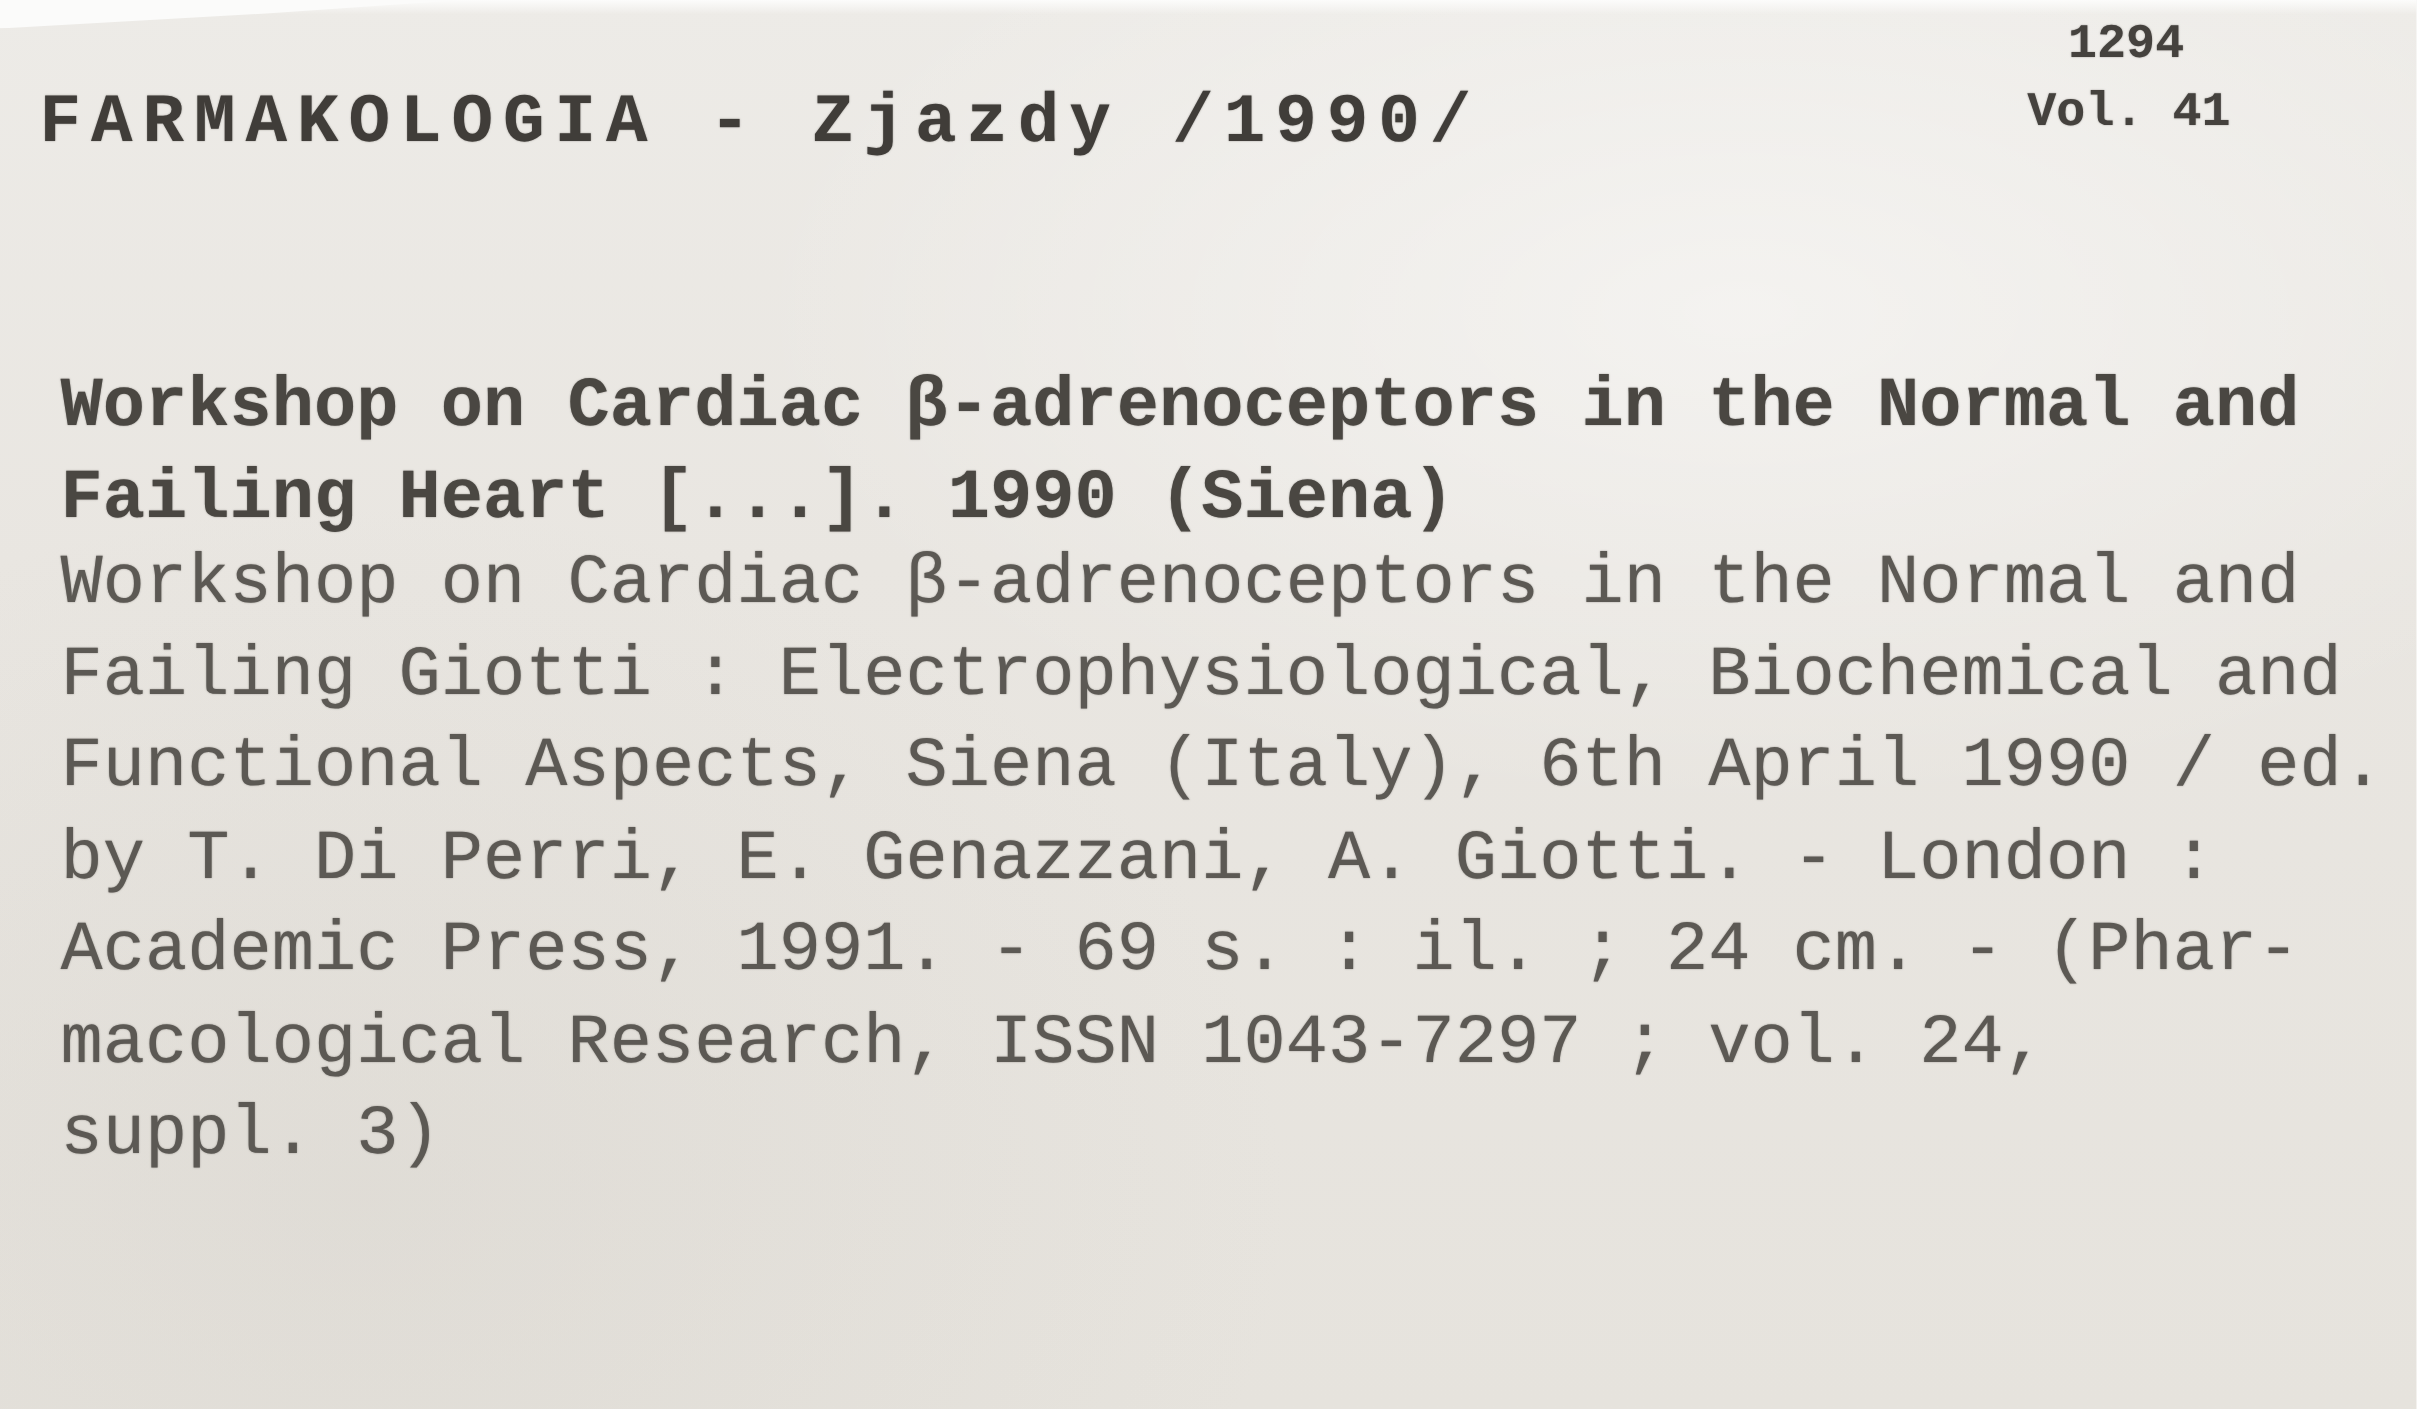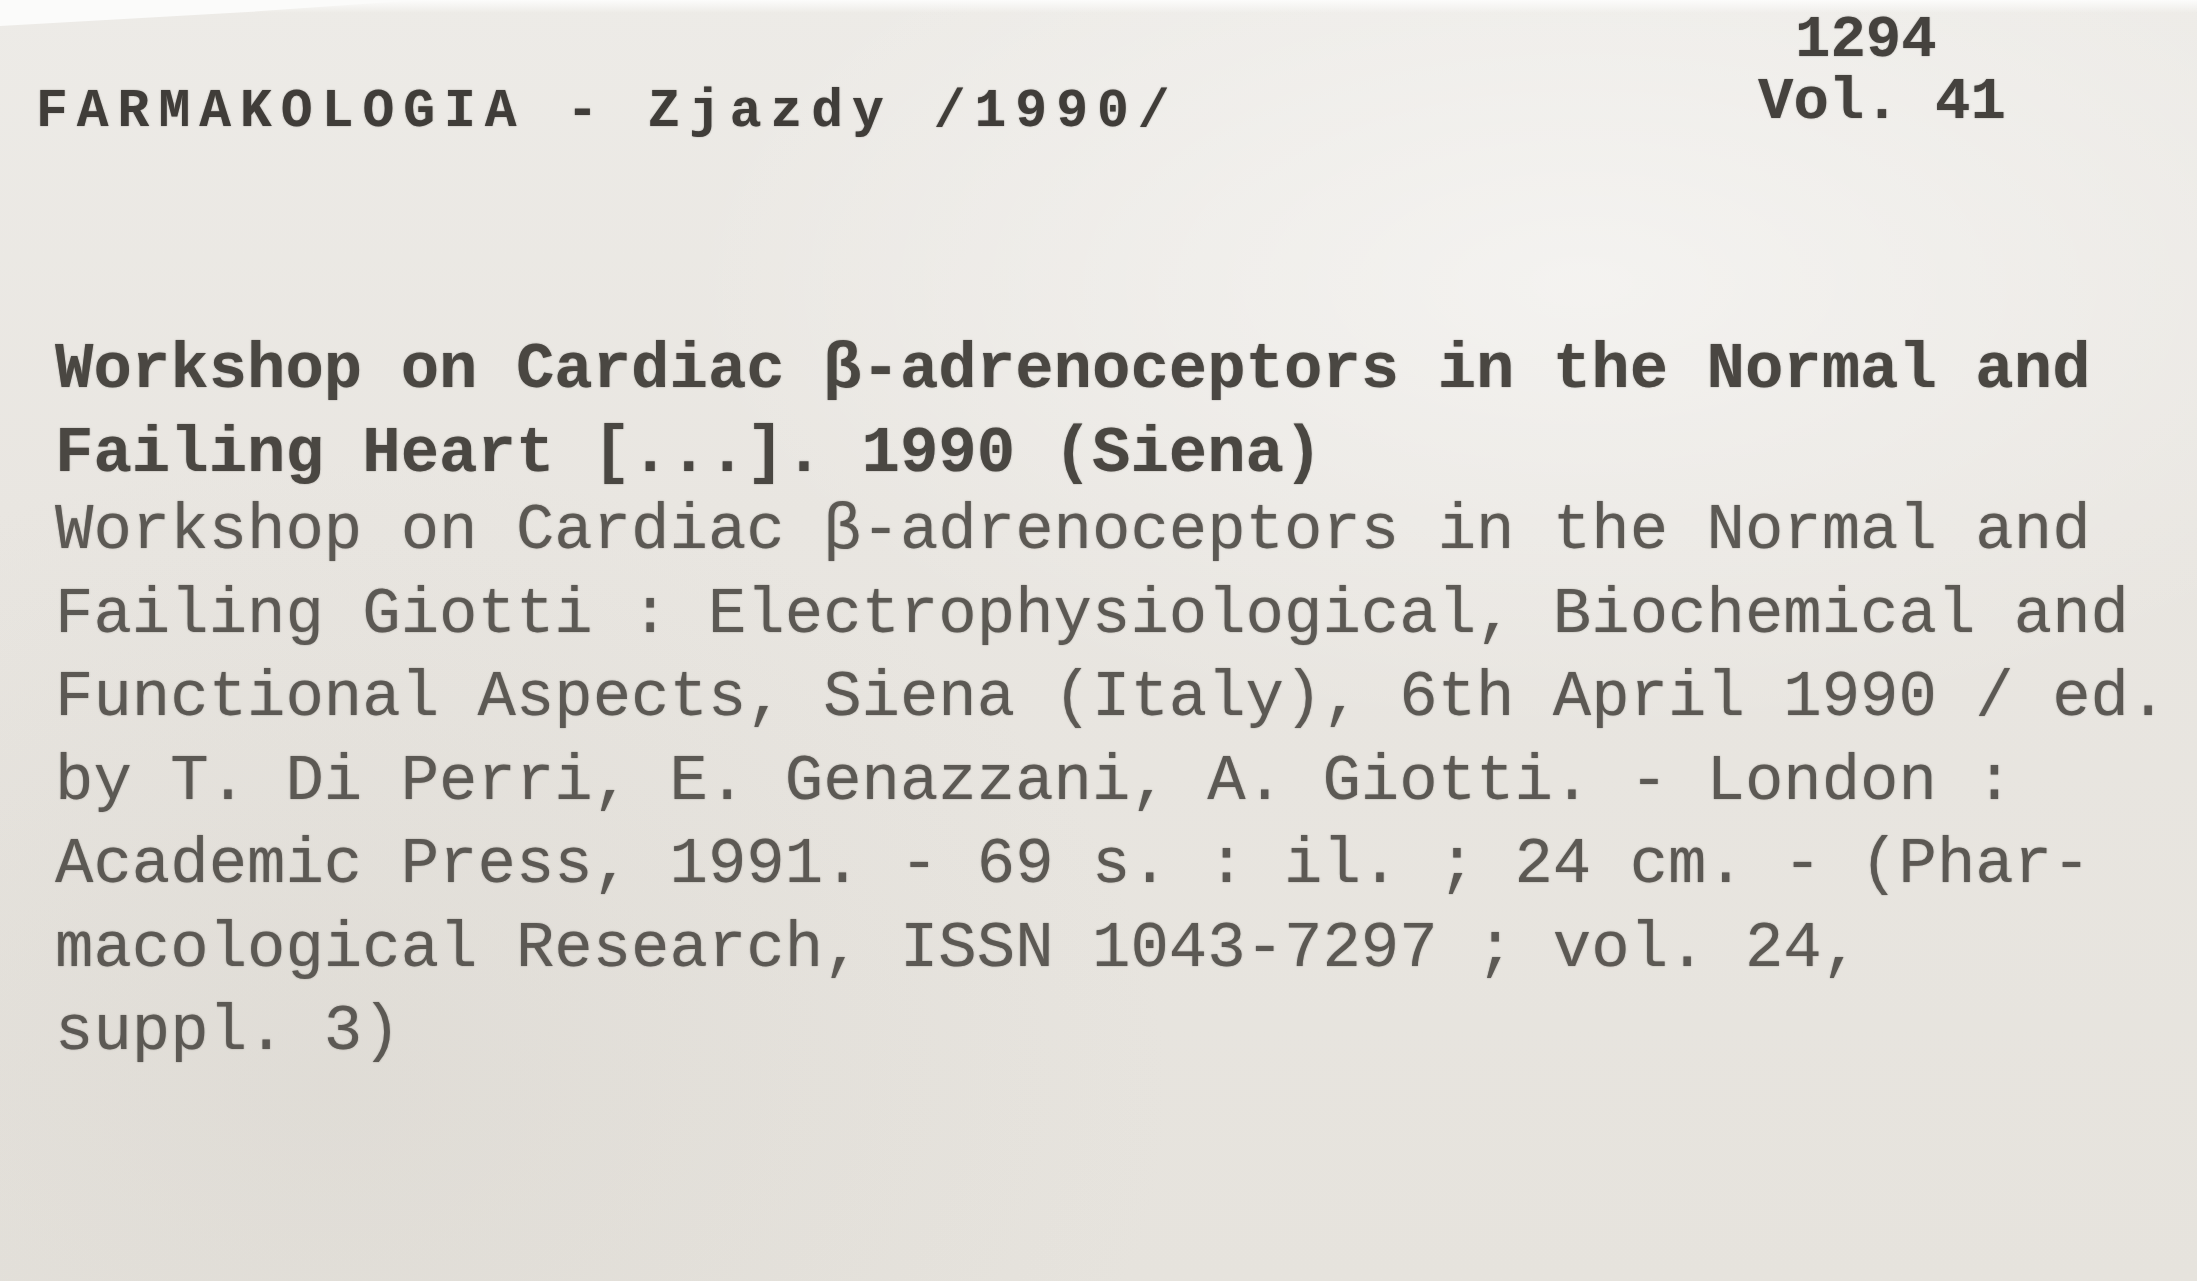--- a/index.html
+++ b/index.html
@@ -40,32 +40,32 @@
 
   .typed {
     white-space: pre;
     text-shadow: 0 0 1.6px rgba(72, 69, 64, 0.55);
   }
 
   .subject-heading {
     position: absolute;
     left: 36px;
     top: 62px;
-    font-size: 53px;
+    font-size: 63px;
     line-height: 100px;
     letter-spacing: 9px;
     font-weight: 700;
     color: #403d39;
   }
 
   .ref-block {
     position: absolute;
-    left: 1758px;
+    left: 1843px;
     top: 10px;
-    font-size: 59px;
+    font-size: 44px;
     line-height: 62px;
     font-weight: 700;
     color: #45423e;
   }
   .ref-block .entry-number { padding-left: 37px; }
 
   .title-block {
     position: absolute;
     left: 55px;
     top: 328px;

